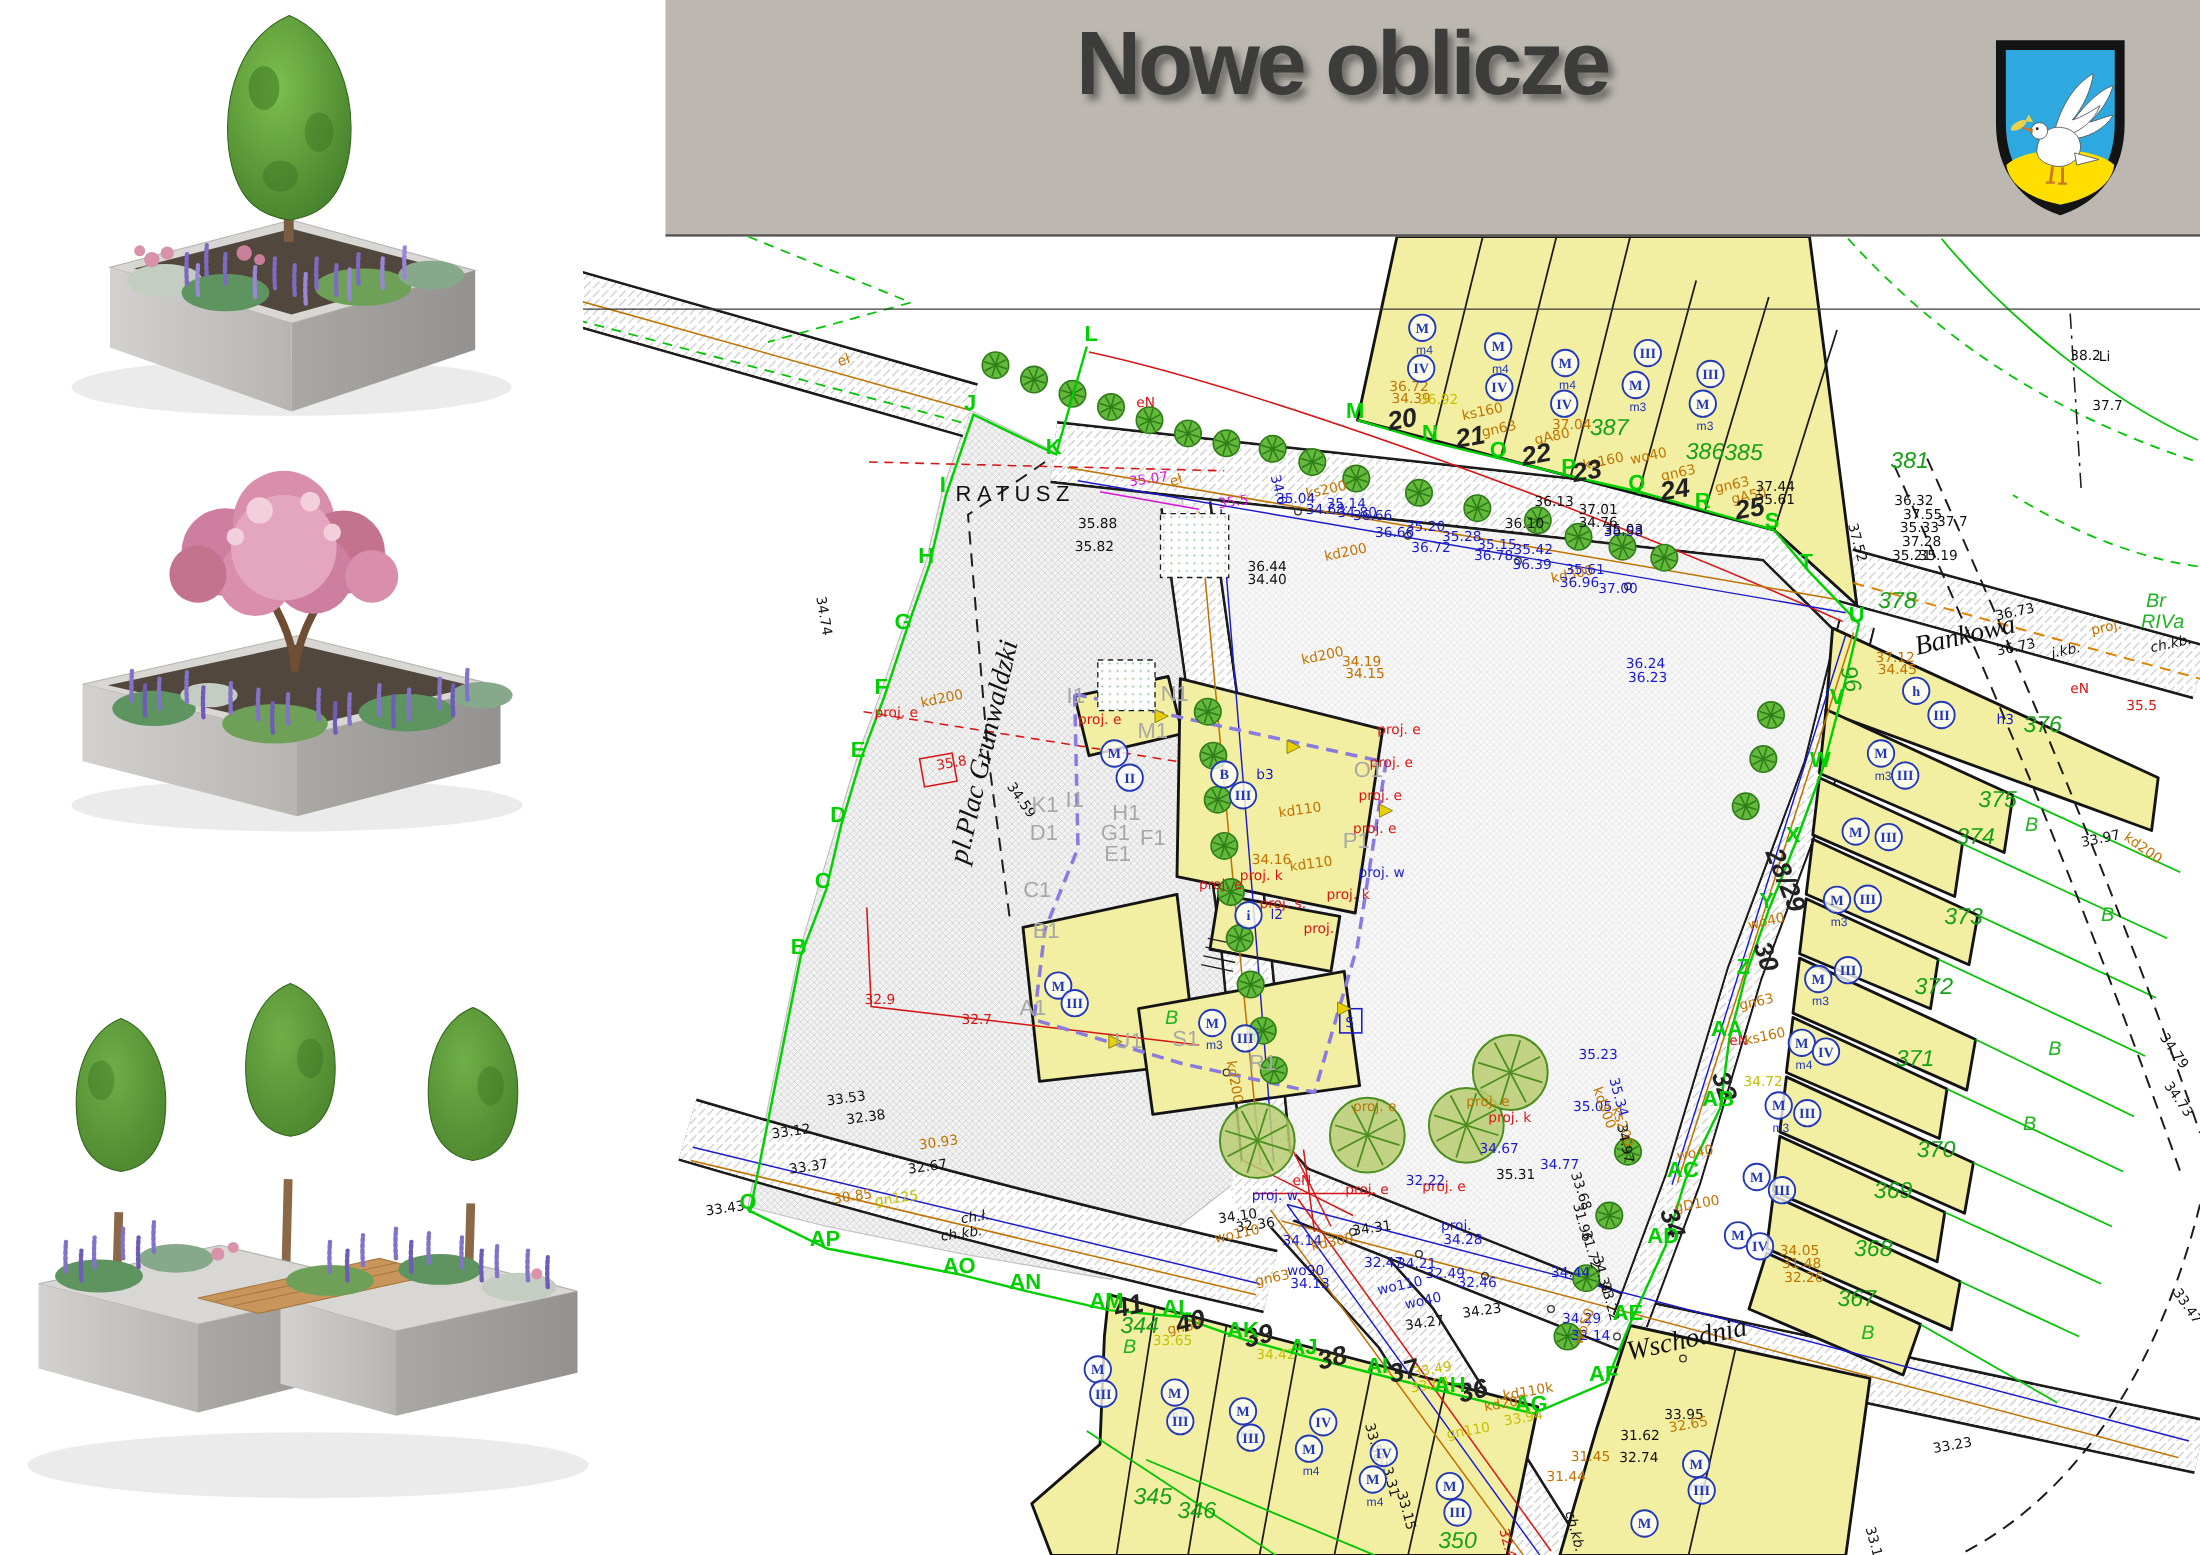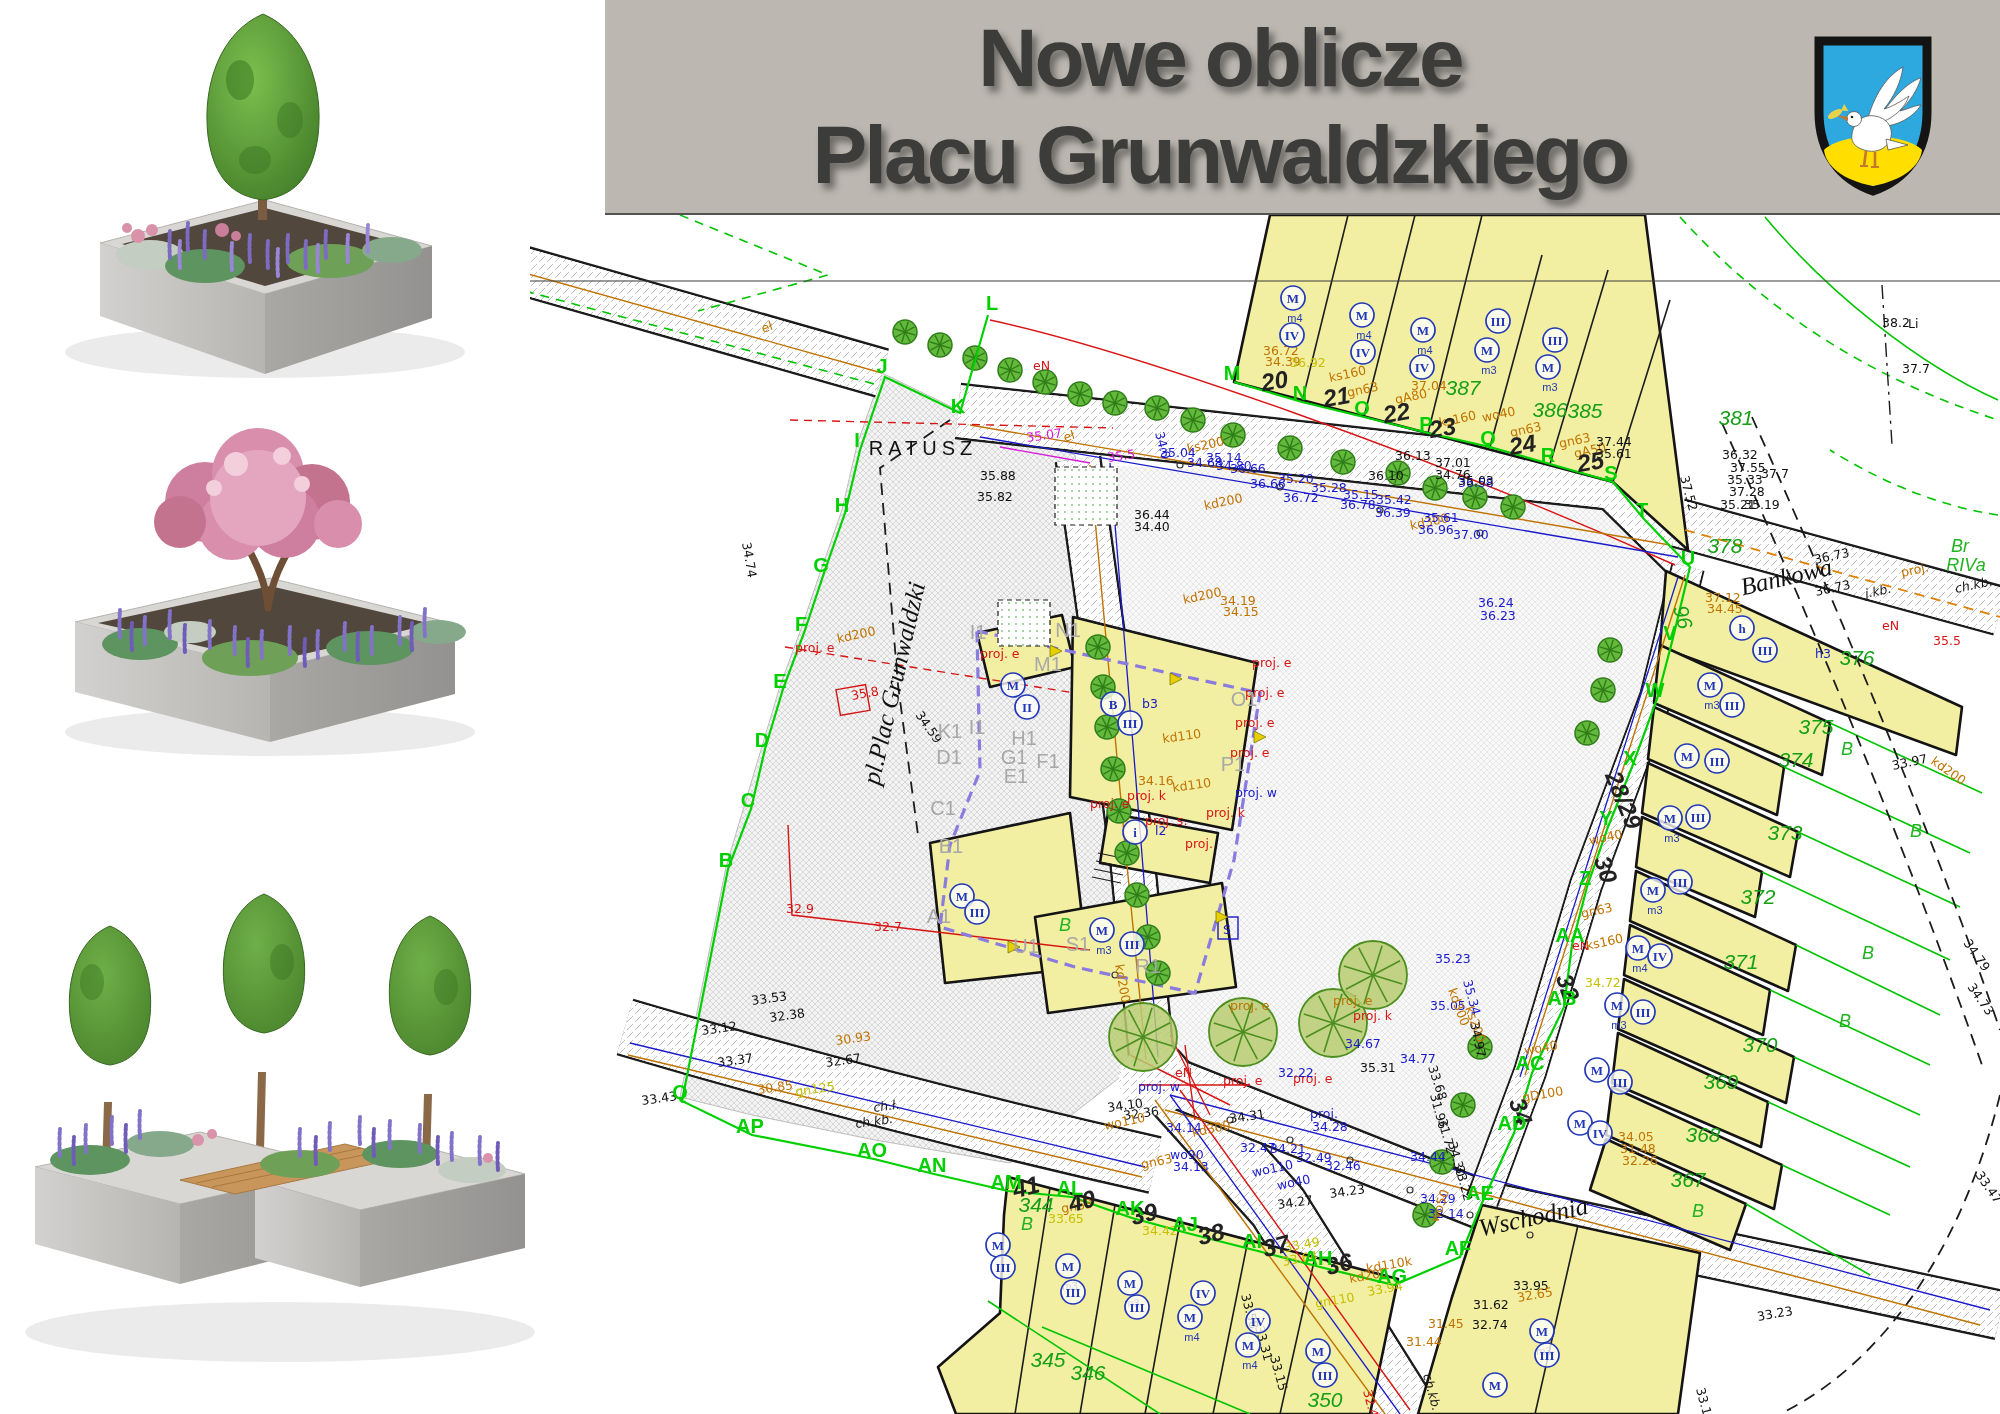--- a/index.html
+++ b/index.html
@@ -241,21 +241,20 @@
           <circle cx="198" cy="368" r="6"></circle>
           <circle cx="212" cy="362" r="5"></circle>
           <circle cx="488" cy="386" r="5"></circle>
         </g>
     </g>
   </svg>
 
   <div id="banner">
     <div id="title">
       <div>Nowe oblicze</div>
-      <div>Placu Grunwaldzkiego</div>
     </div>
     <svg id="crest" viewBox="0 0 130 164">
       <path d="M11,7 H119 V78 C119,120 97,146 65,157 C33,146 11,120 11,78 Z" fill="#2ea9e0" stroke="#141414" stroke-width="9"></path>
       <path d="M16,116 C34,98 96,98 114,116 C112,132 96,146 65,152 C34,146 18,132 16,116 Z" fill="#ffde00"></path>
       <g stroke="#555" stroke-width="0.8">
         <path d="M70,86 C86,60 104,46 113,44 C109,57 102,67 92,77 C100,75 108,71 113,71 C105,84 88,92 76,92 Z" fill="#fff"></path>
         <path d="M60,84 C68,56 82,40 95,33 C93,48 86,63 76,75 C84,73 95,66 101,62 C95,79 76,90 64,90 Z" fill="#fff"></path>
         <path d="M44,100 C46,87 56,80 67,82 C79,84 85,93 83,103 C81,113 70,119 60,117 C50,115 42,110 44,100 Z" fill="#fff"></path>
         <path d="M78,105 L100,111 L80,116 Z" fill="#fff"></path>
         <circle cx="46" cy="85" r="7.5" fill="#fff"></circle>

